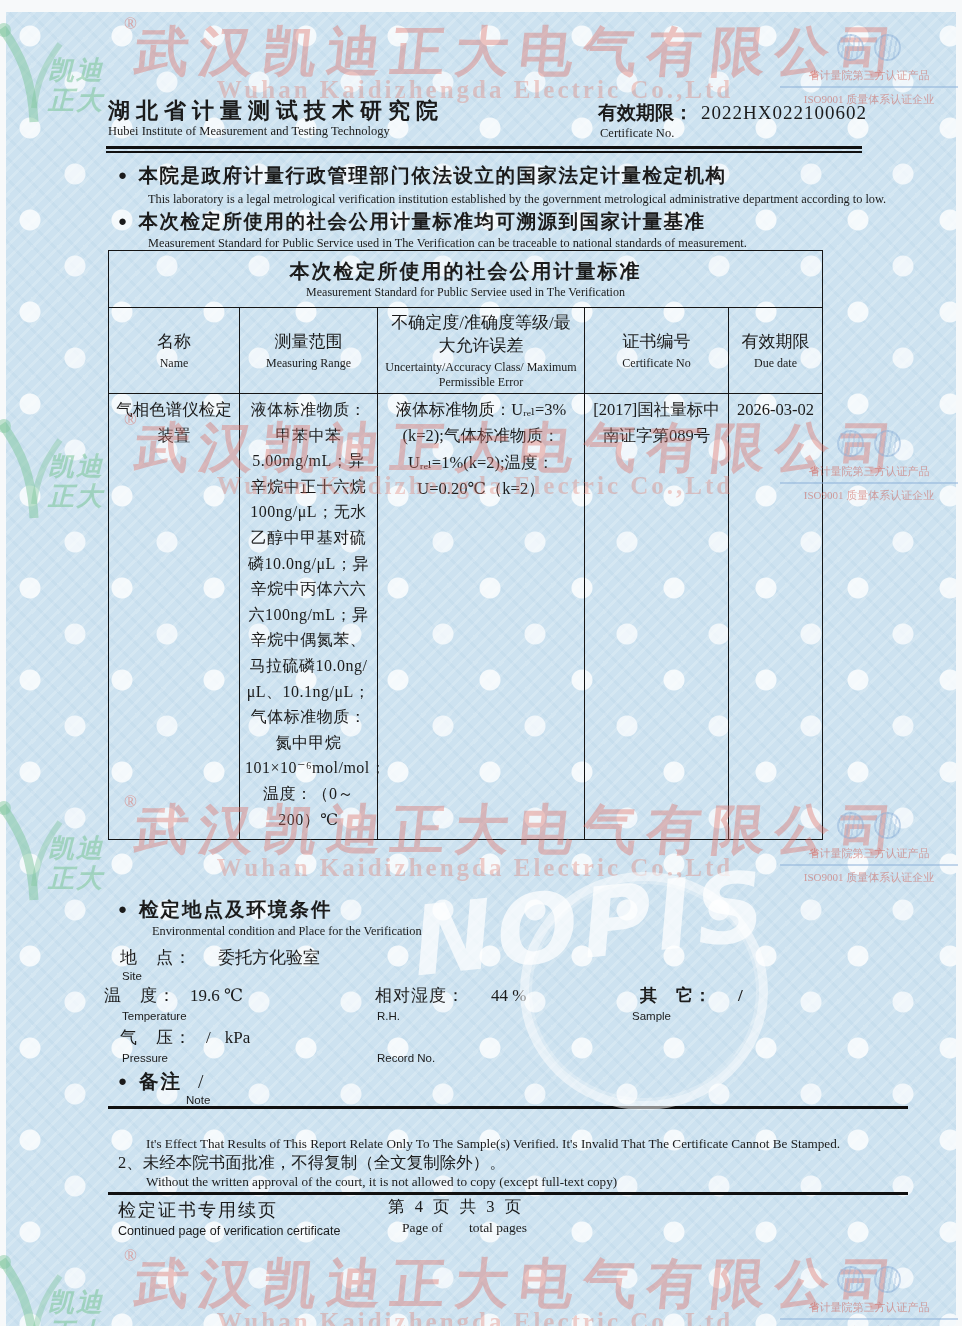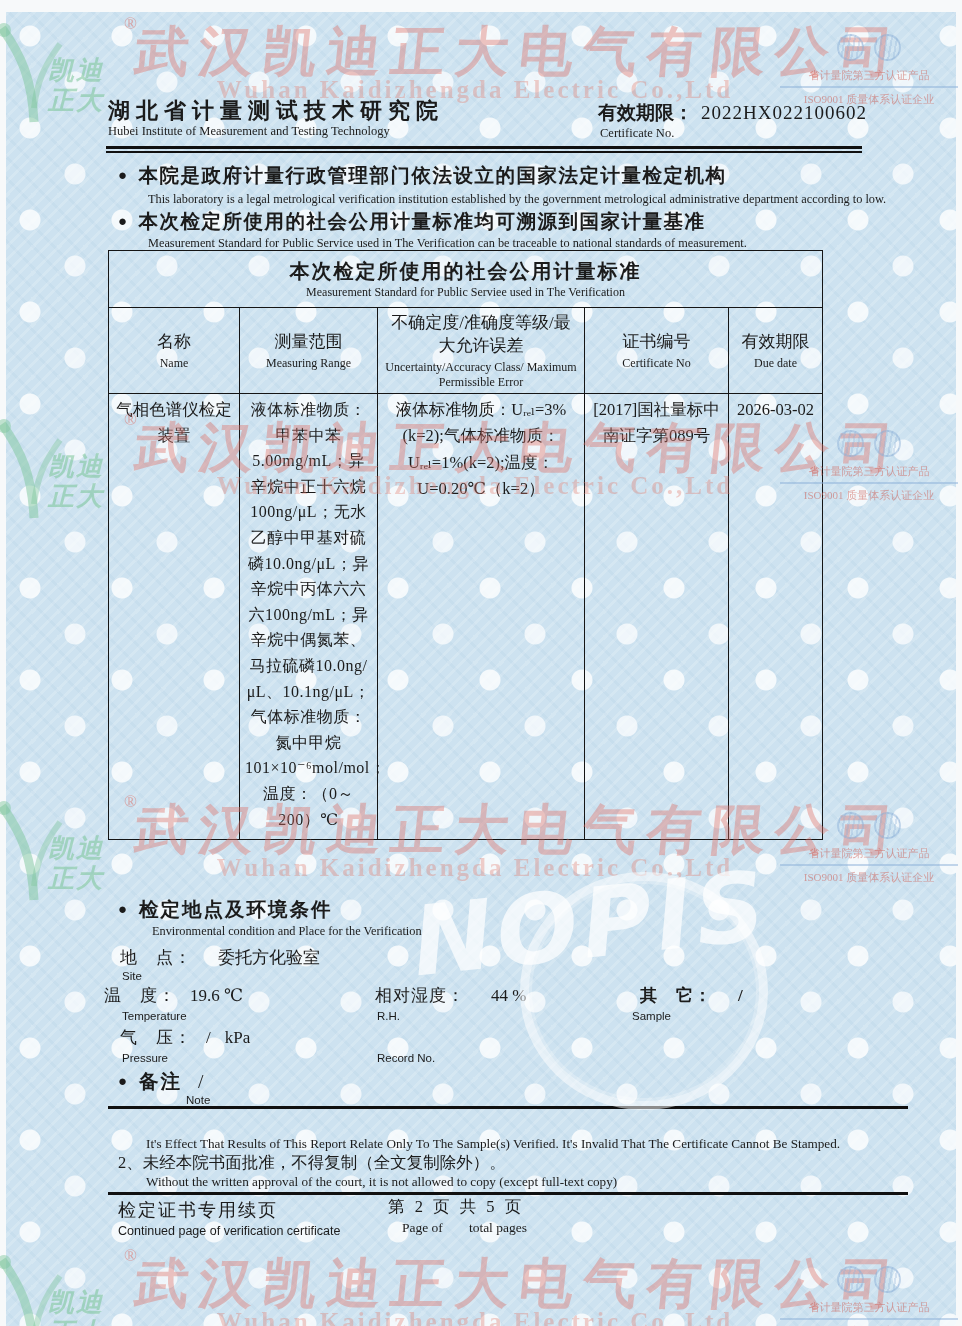--- a/index.html
+++ b/index.html
@@ -206,21 +206,21 @@
     <div class="fld-en" style="left:150px; top:1094px;margin-left:36px;">Note</div>
 
     <div class="rule" style="top:1106px;"></div>
     <div class="note-en" style="top:1136px;">It's Effect That Results of This Report Relate Only To The Sample(s) Verified. It's Invalid That The Certificate Cannot Be Stamped.</div>
     <div class="note-cn" style="top:1152px;">2、未经本院书面批准，不得复制（全文复制除外）。</div>
     <div class="note-en" style="top:1174px;">Without the written approval of the court, it is not allowed to copy (except full-text copy)</div>
     <div class="rule" style="top:1192px;"></div>
 
     <div class="foot-cn" style="left:118px; top:1198px;">检定证书专用续页</div>
     <div class="foot-en" style="left:118px; top:1224px;">Continued page of verification certificate</div>
-    <div class="page-cn" style="left:388px; top:1196px;">第 2 页 共 5 页</div>
+    <div class="page-cn" style="left:388px; top:1196px;">第 4 页 共 3 页</div>
     <div class="page-en" style="left:402px; top:1220px;">
       <span>Page of</span><span class="gap"></span><span>total pages</span>
     </div>
   </div>
 
   <div class="wm-band" style="top:16px;">
     <div class="wm-logo">
       <svg width="70" height="104" viewBox="0 0 70 104">
         <path d="M6 6 C 26 34, 36 58, 38 100" stroke="rgba(125,198,155,.5)" stroke-width="9" fill="none"></path>
         <path d="M64 22 C 48 44, 41 60, 38 86" stroke="rgba(125,198,155,.4)" stroke-width="6" fill="none"></path>

